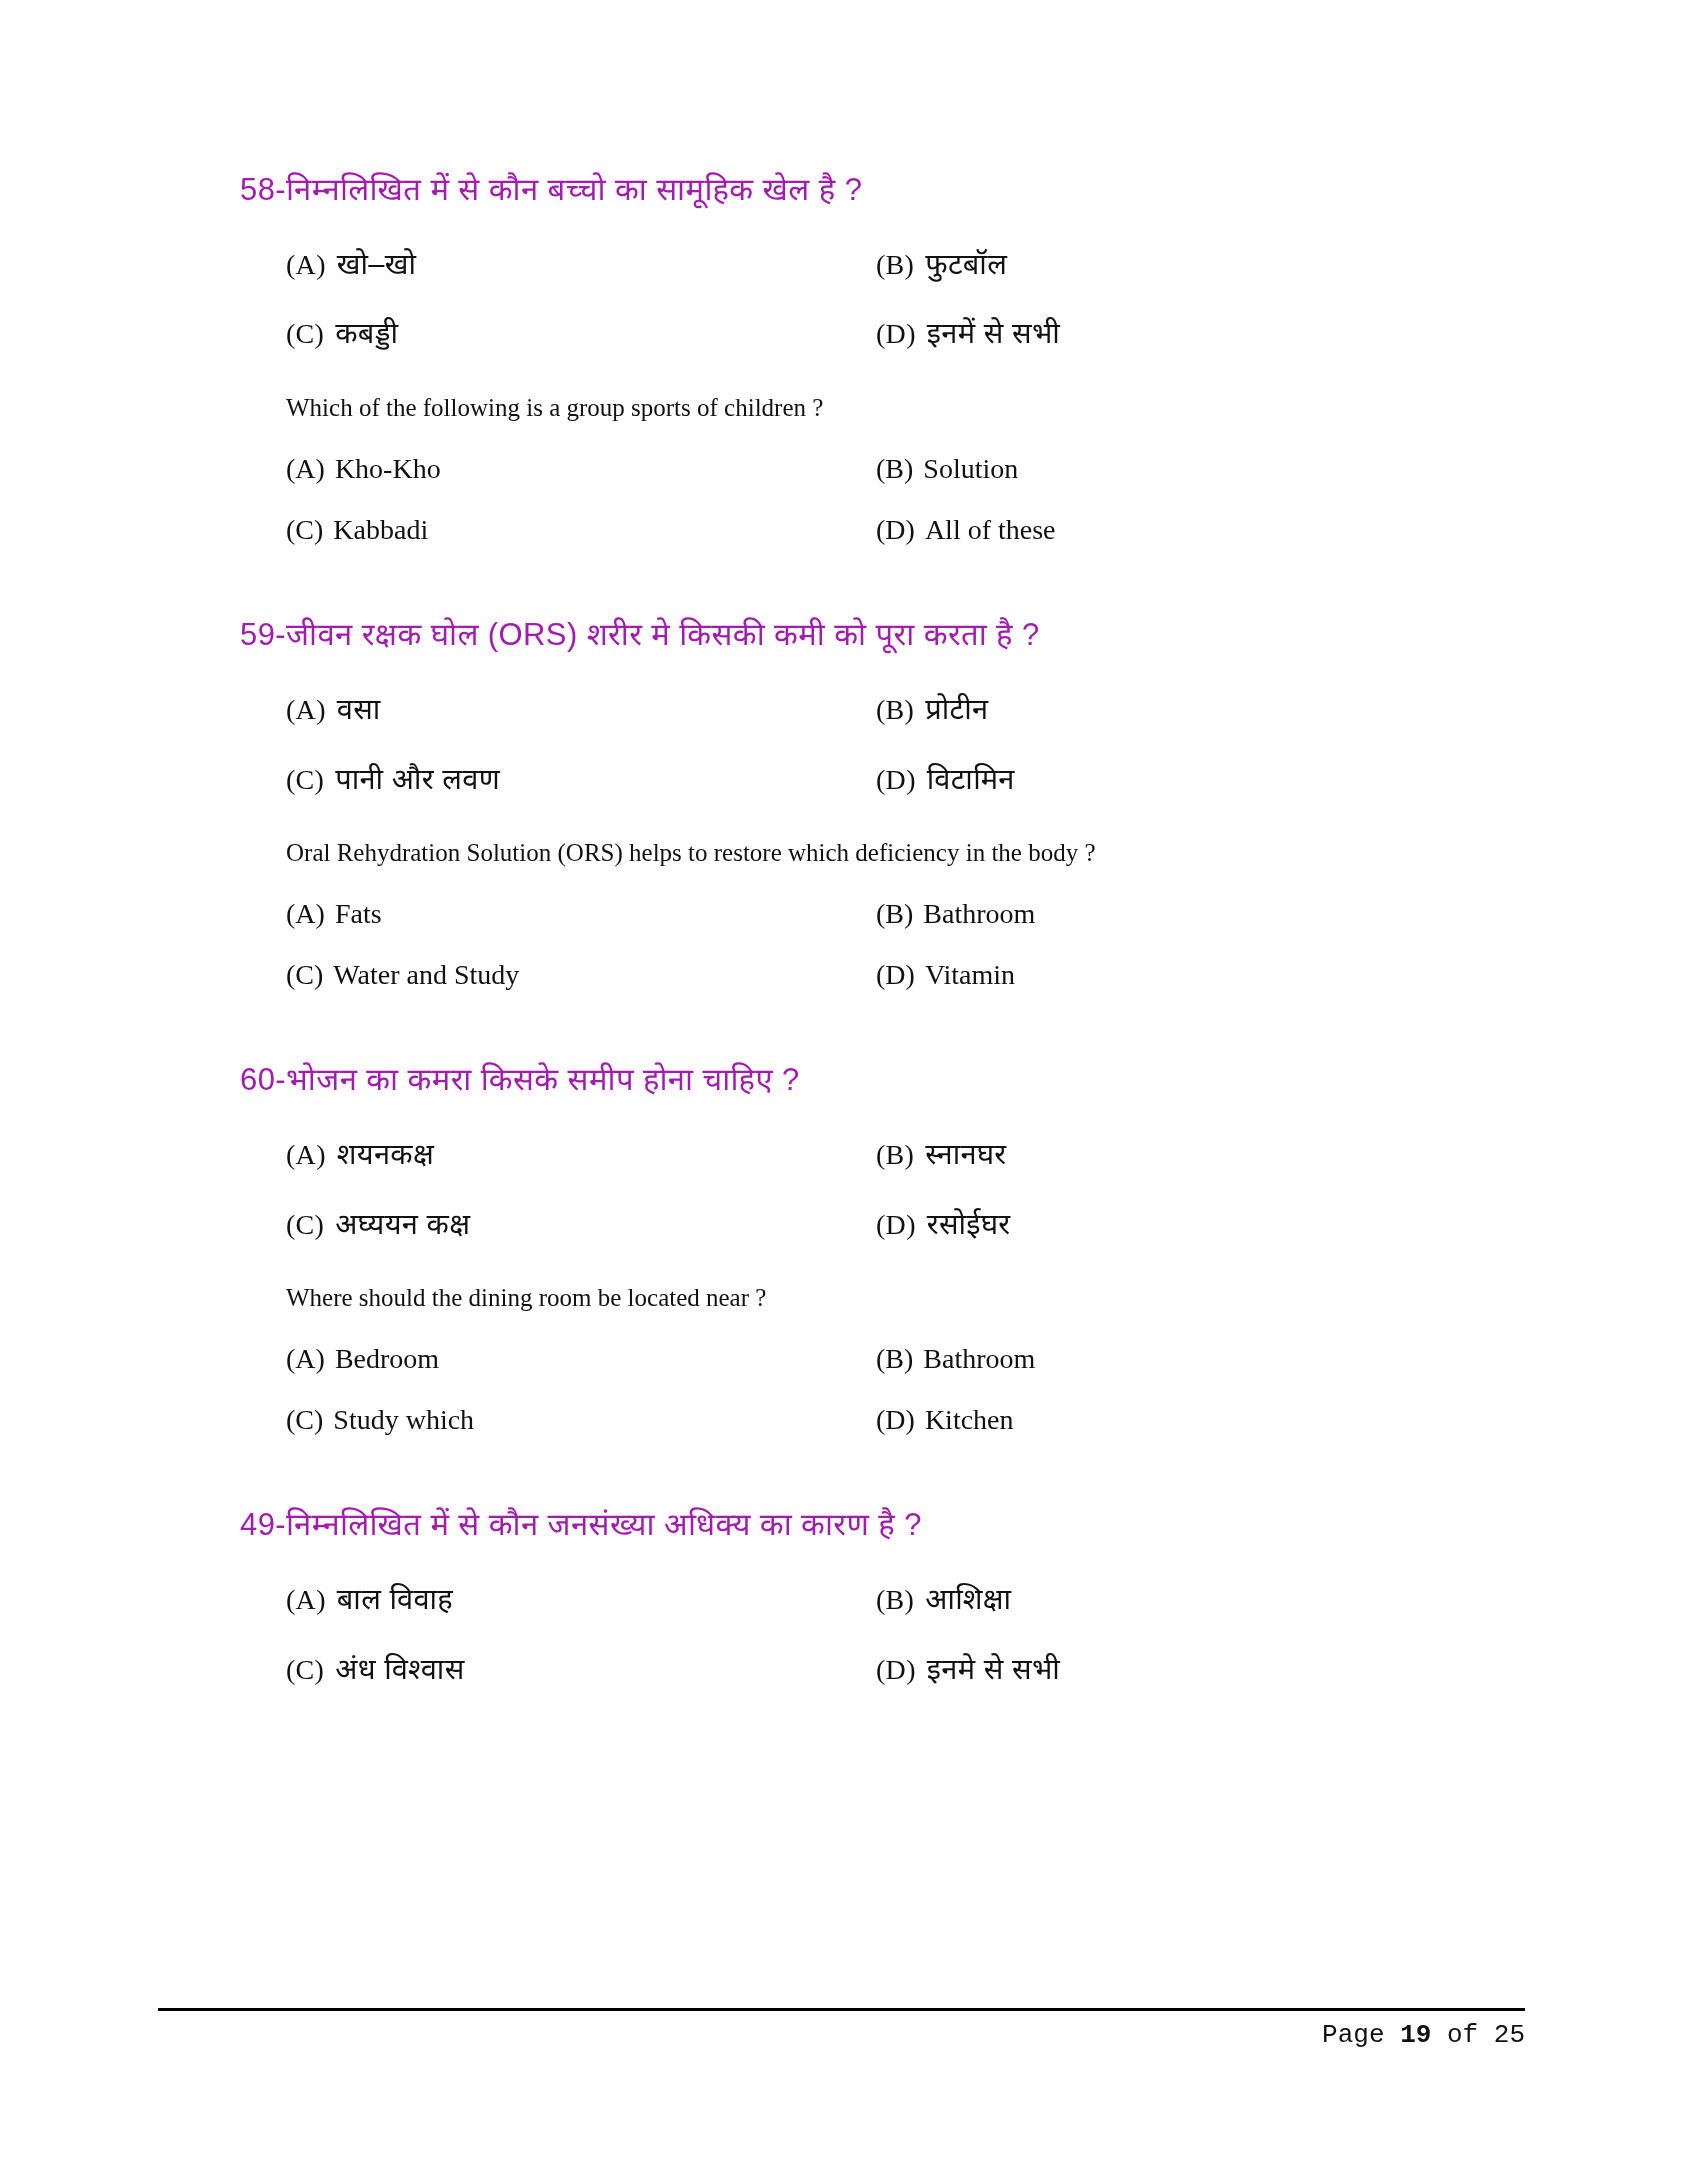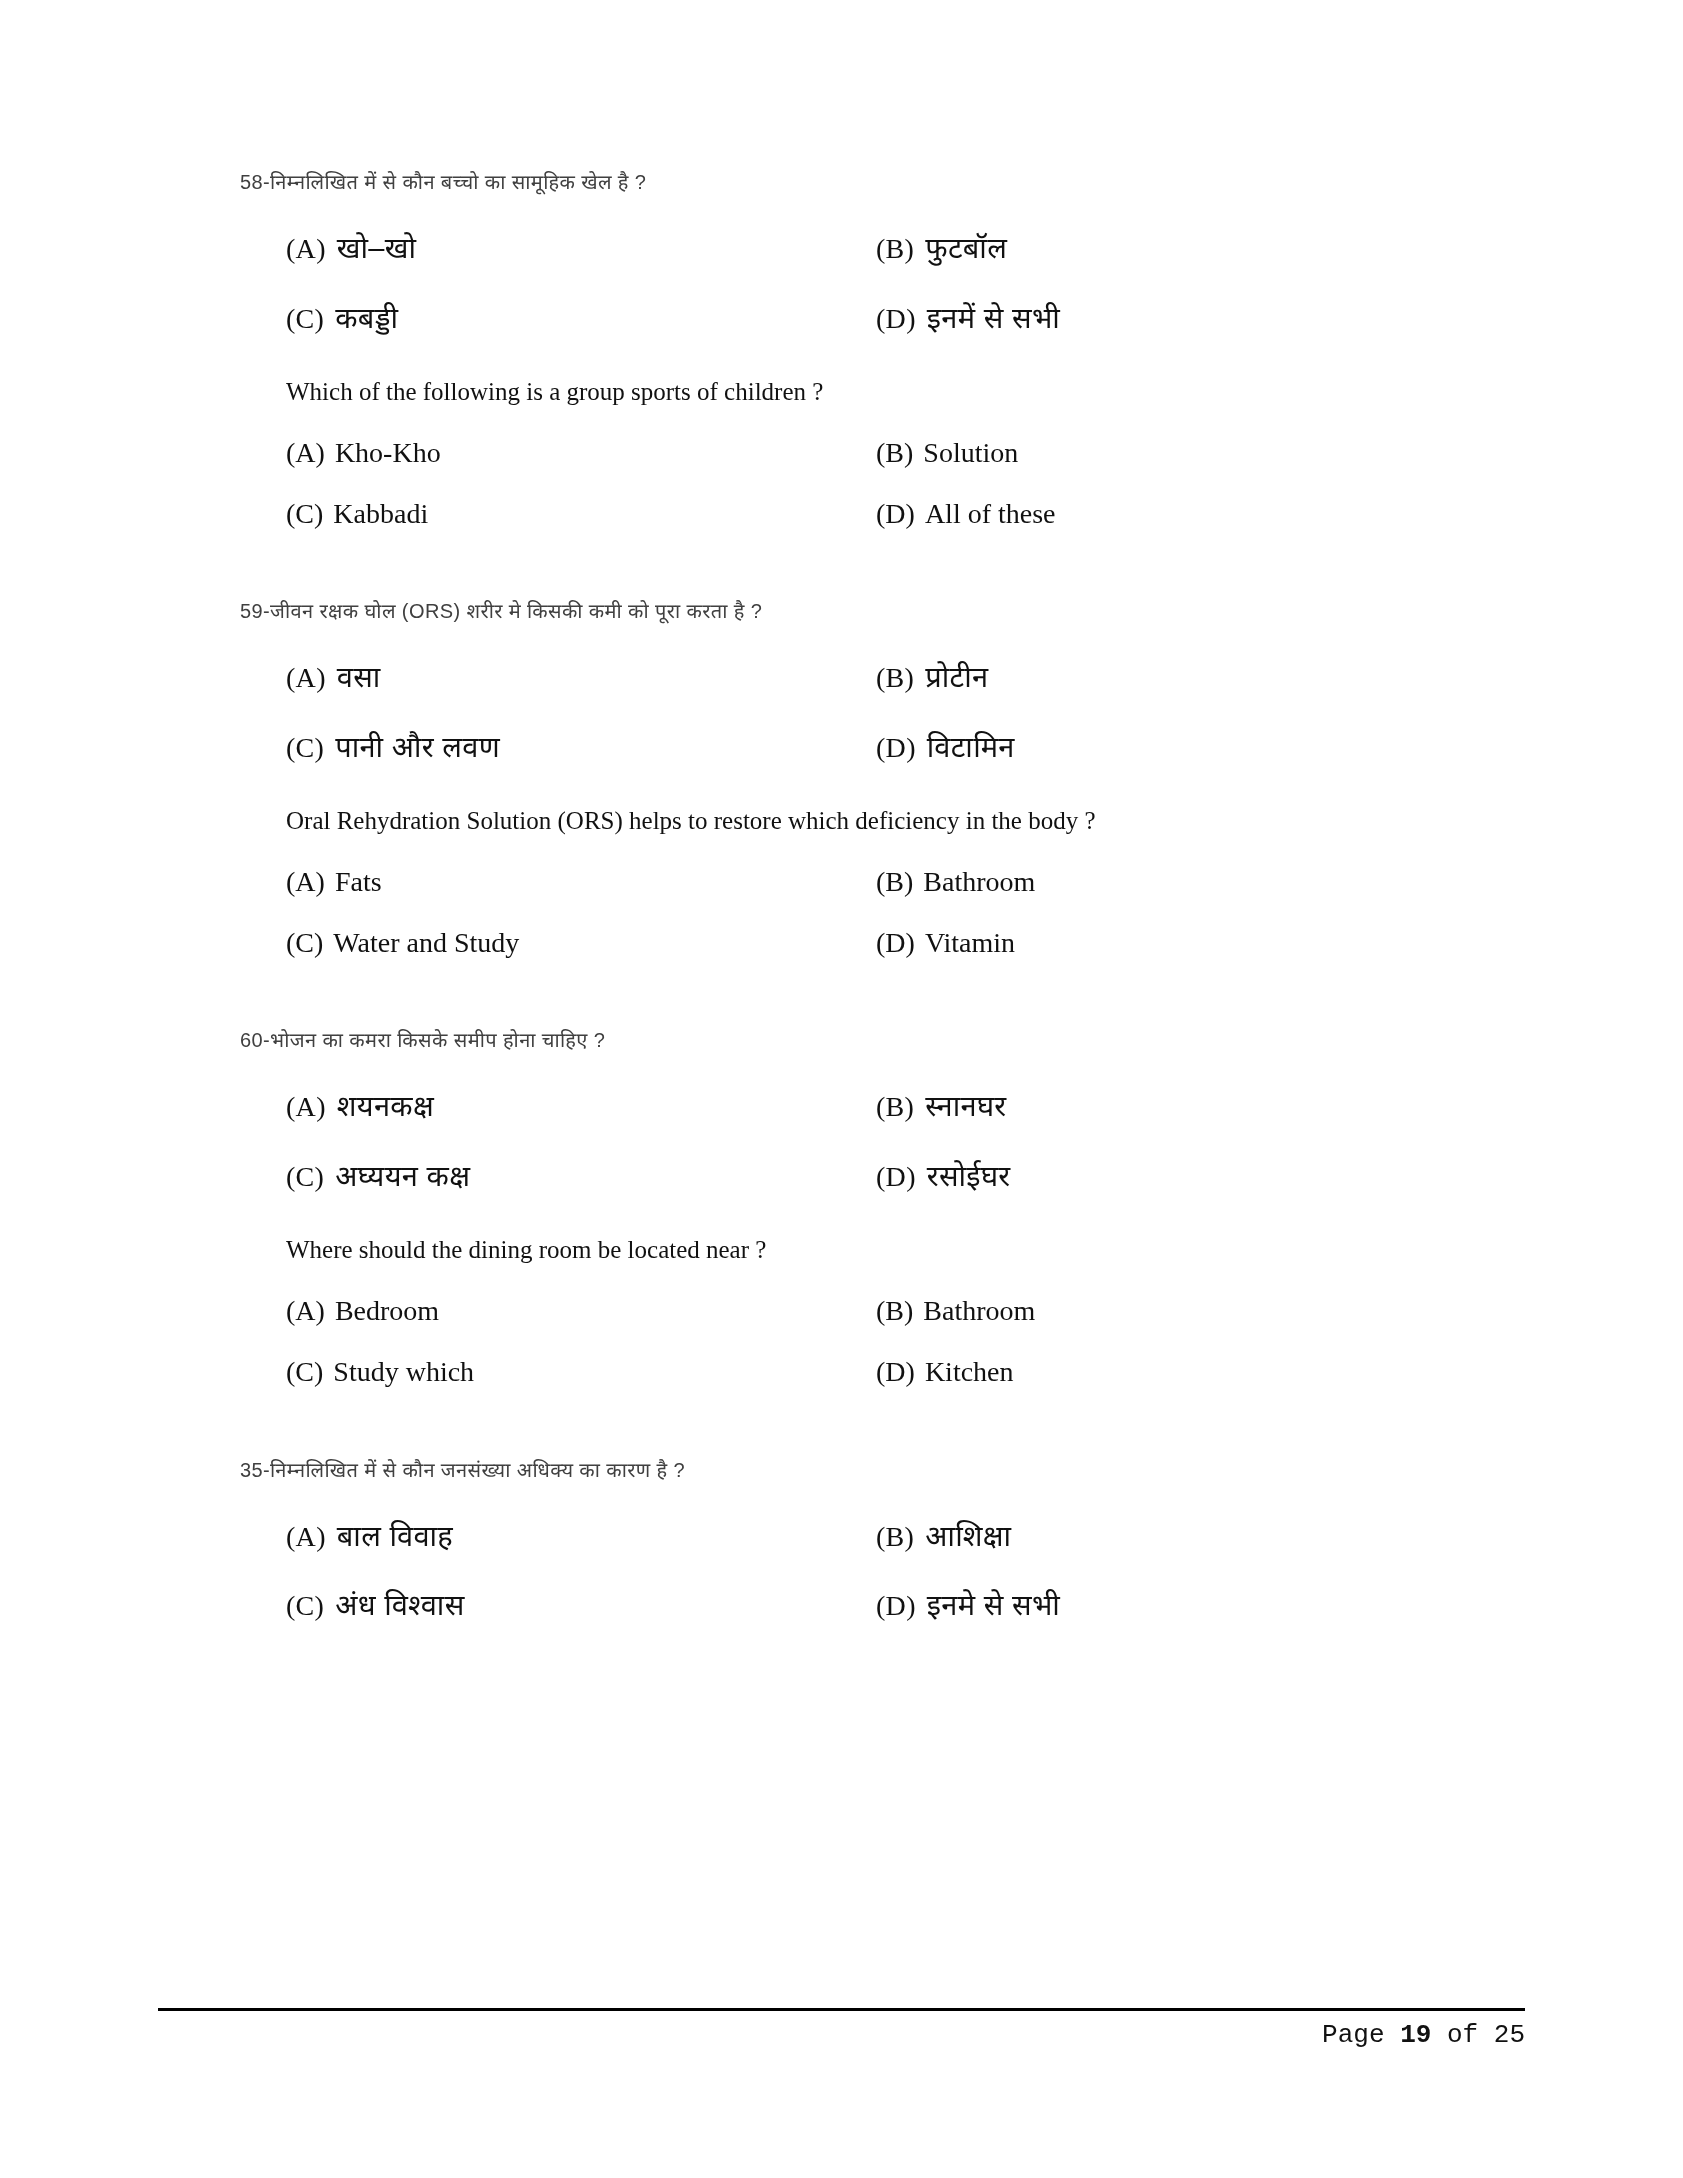--- a/index.html
+++ b/index.html
@@ -22,23 +22,23 @@
     top: 168px;
     width: 1220px;
   }
 
   
   .question-block {
     margin-bottom: 63px;
   }
   .q-hindi-stem {
     font-family: "Liberation Sans", "DejaVu Sans", sans-serif;
-    font-size: 20px;
+    font-size: 31px;
     line-height: 1.45;
-    color: #404040;
+    color: #a21caf;
     letter-spacing: 0.4px;
     margin-left: -6px;
     margin-bottom: 30px;
     white-space: nowrap;
   }
   .q-eng-stem {
     font-family: "Liberation Serif", "DejaVu Serif", serif;
     font-size: 25px;
     line-height: 1.4;
     color: #111111;
@@ -271,21 +271,21 @@
           </div>
           <div class="opt">
             <span class="lbl">(D)</span>
             <span>Kitchen</span>
           </div>
         </div>
       </div>
     </div>
 
     <div class="question-block">
-      <div class="q-hindi-stem"><span>35-</span><span>निम्नलिखित में से कौन जनसंख्या अधिक्य का कारण है ?</span></div>
+      <div class="q-hindi-stem"><span>49-</span><span>निम्नलिखित में से कौन जनसंख्या अधिक्य का कारण है ?</span></div>
 
       <div class="opts-hindi hindi">
         <div class="opt-row">
           <div class="opt">
             <span class="lbl">(A)</span>
             <span>बाल विवाह</span>
           </div>
           <div class="opt">
             <span class="lbl">(B)</span>
             <span>आशिक्षा</span>

